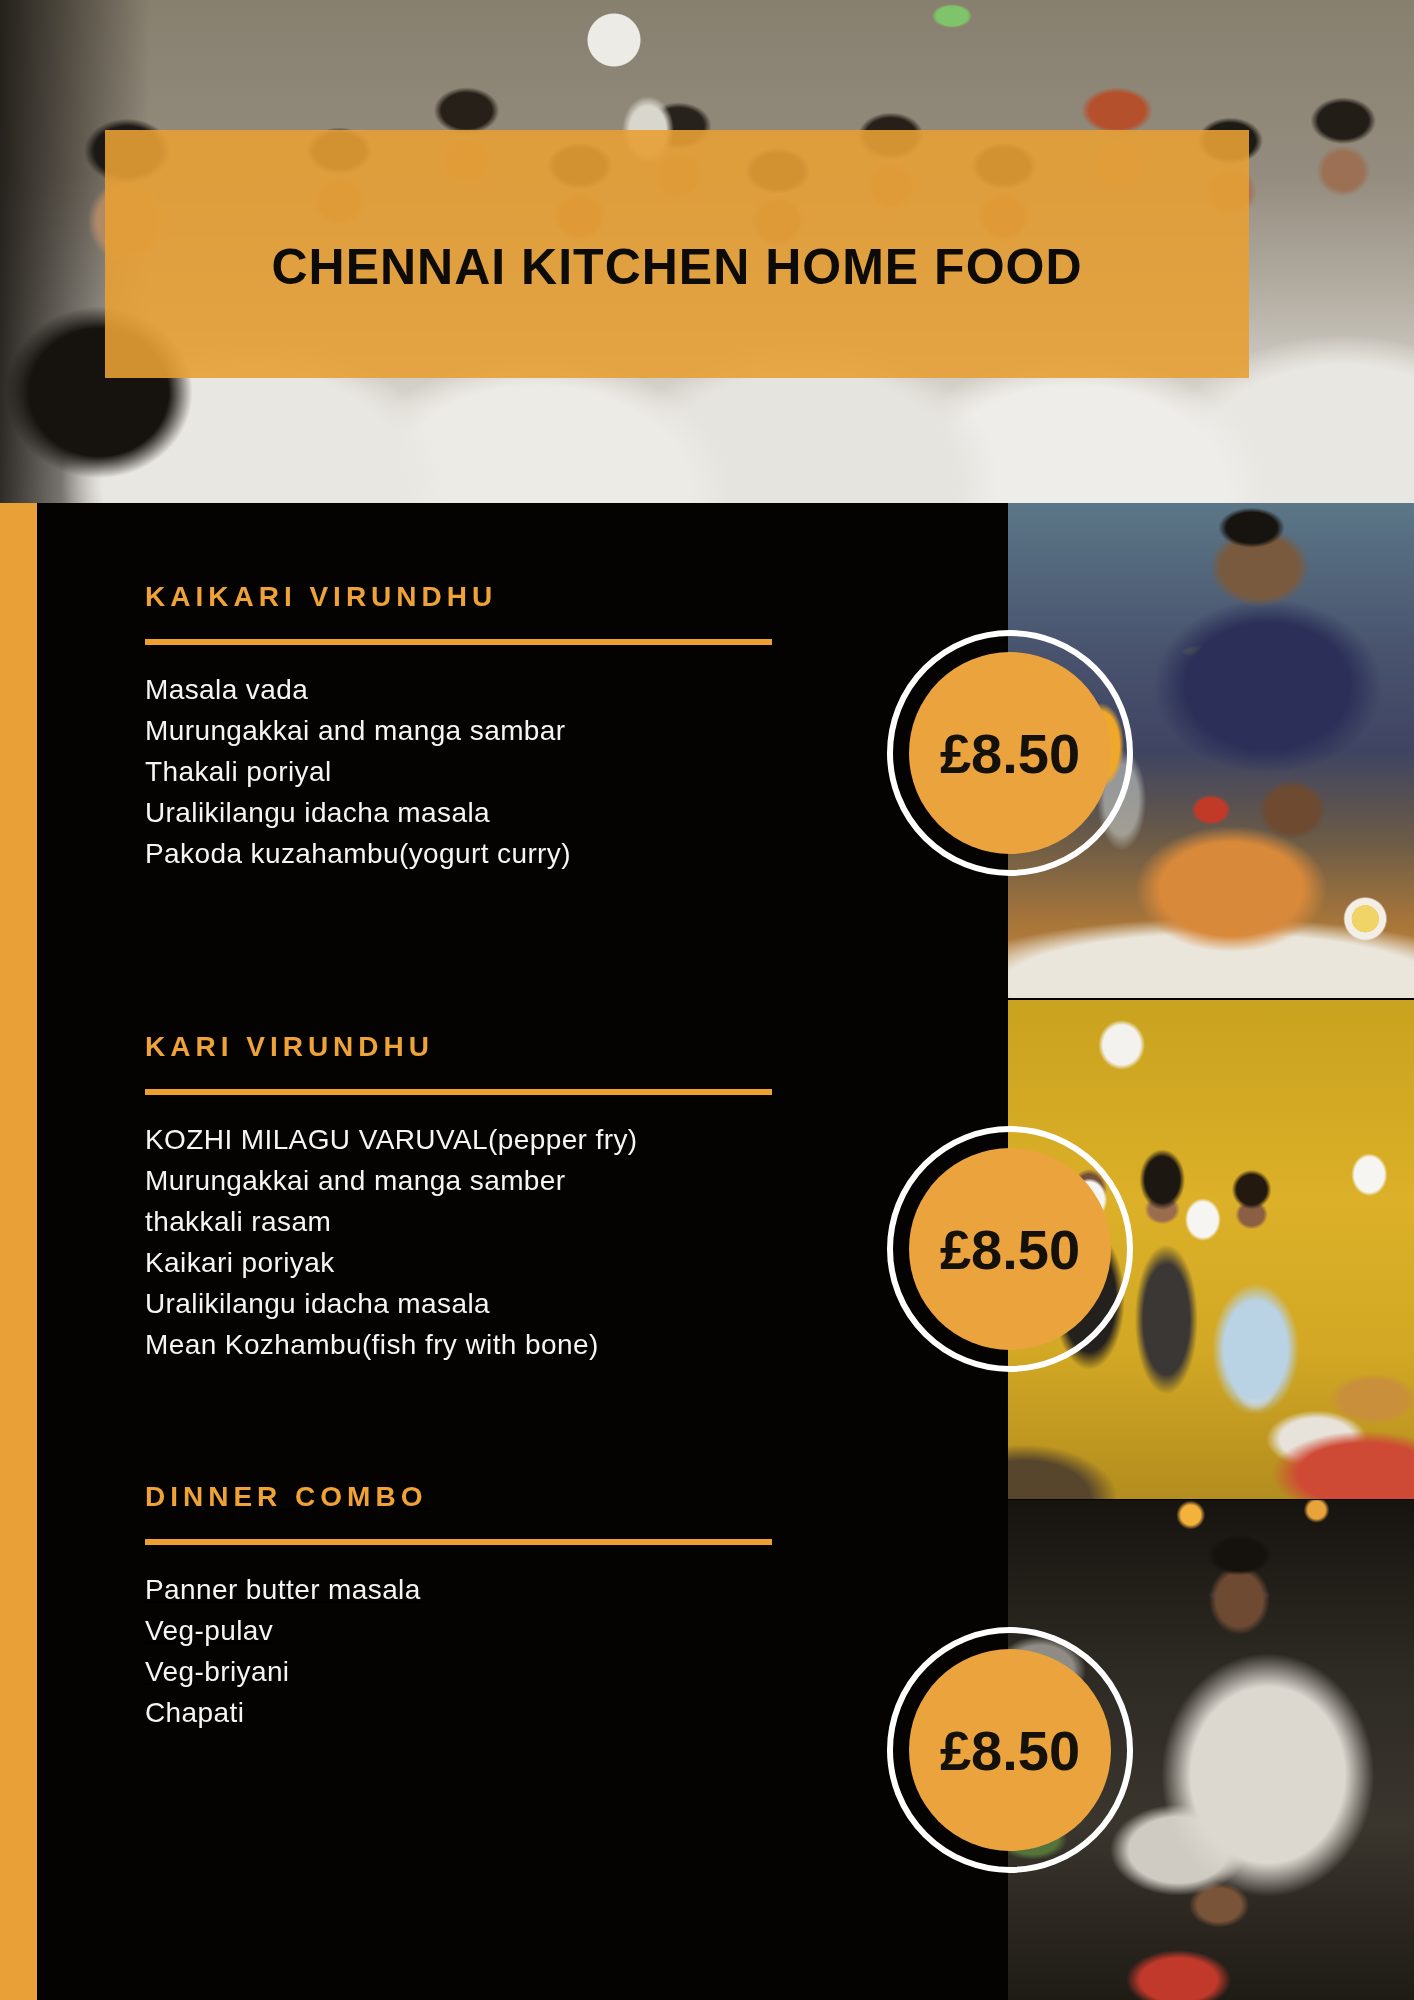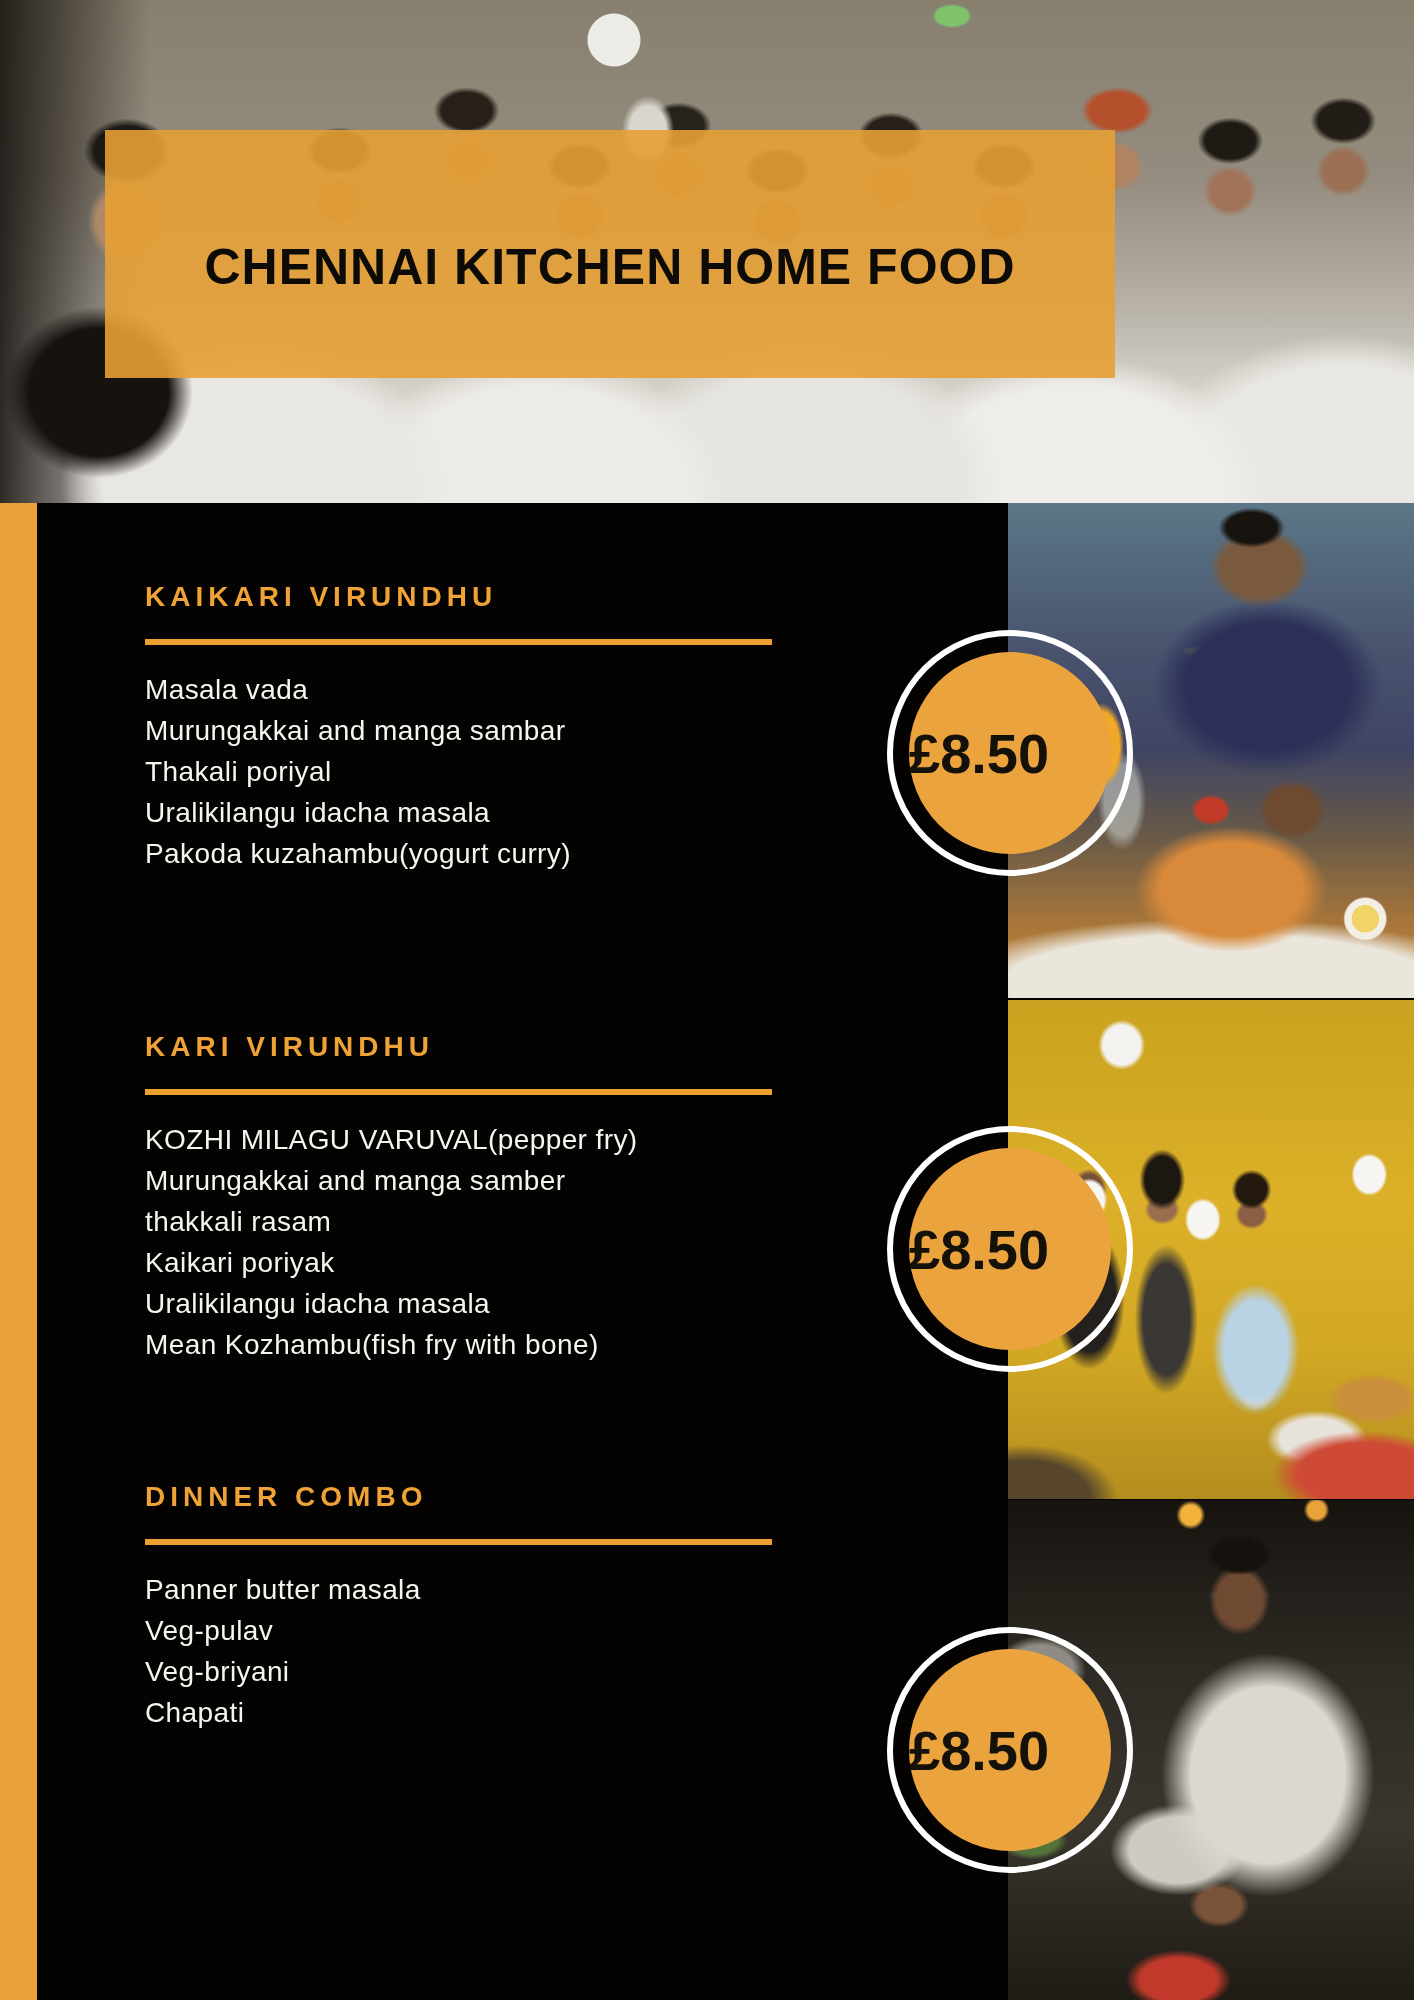--- a/index.html
+++ b/index.html
@@ -42,21 +42,21 @@
       radial-gradient(ellipse 230px 170px at 18% 96%, #e9e7e2 66%, rgba(0,0,0,0) 84%),
       radial-gradient(ellipse 230px 170px at 38% 99%, #edebe6 66%, rgba(0,0,0,0) 84%),
       radial-gradient(ellipse 230px 170px at 57% 96%, #e6e4df 66%, rgba(0,0,0,0) 84%),
       radial-gradient(ellipse 230px 170px at 76% 99%, #efede9 66%, rgba(0,0,0,0) 84%),
       radial-gradient(ellipse 230px 170px at 95% 95%, #e9e7e2 66%, rgba(0,0,0,0) 84%),
       linear-gradient(90deg, rgba(26,22,18,0.9) 0px, rgba(26,22,18,0.55) 60px, rgba(26,22,18,0) 150px),
       linear-gradient(180deg, #87806f 0%, #948c7e 35%, #b3ada2 58%, #d9d6cf 80%, #e8e6e1 100%);
   }
   
   .banner{
-    position:absolute;left:105px;top:130px;width:1010px;height:248px;
+    position:absolute;left:105px;top:130px;width:1144px;height:248px;
     background:rgba(231,160,53,0.90);
     display:flex;align-items:center;justify-content:center;
     padding-top:26px;box-sizing:border-box;
   }
   .banner h1{
     margin:0;font-size:50px;line-height:50px;font-weight:700;
     letter-spacing:1px;color:#0d0b07;white-space:nowrap;
   }
   
   .stripe{
@@ -141,21 +141,21 @@
   #section-0{top:577px;}
   #section-1{top:1027px;}
   #section-2{top:1477px;text-decoration:underline;}
   
   .ring{
     position:absolute;left:887px;width:234px;height:234px;
     border:6px solid #ffffff;border-radius:50%;
   }
   .disc{
     position:absolute;left:909px;width:202px;height:202px;border-radius:50%;
-    background:#EBA33E;display:flex;align-items:center;
+    background:#EBA33E;display:flex;align-items:center;justify-content:center;
   }
   .disc span{font-size:56px;font-weight:700;color:#14100a;letter-spacing:0;}
   #ring-0{top:630px;}  #disc-0{top:652px;}
   #ring-1{top:1126px;} #disc-1{top:1148px;}
   #ring-2{top:1627px;} #disc-2{top:1649px;}
 </style>
 </head>
 <body>
 
 <div class="poster">

